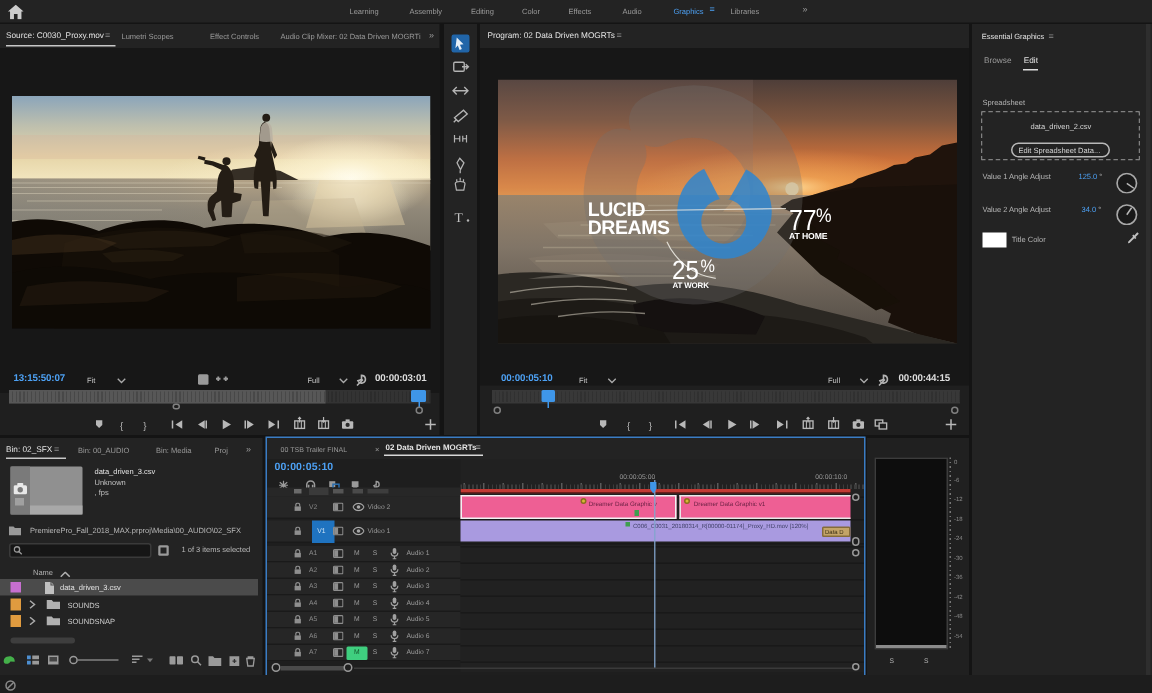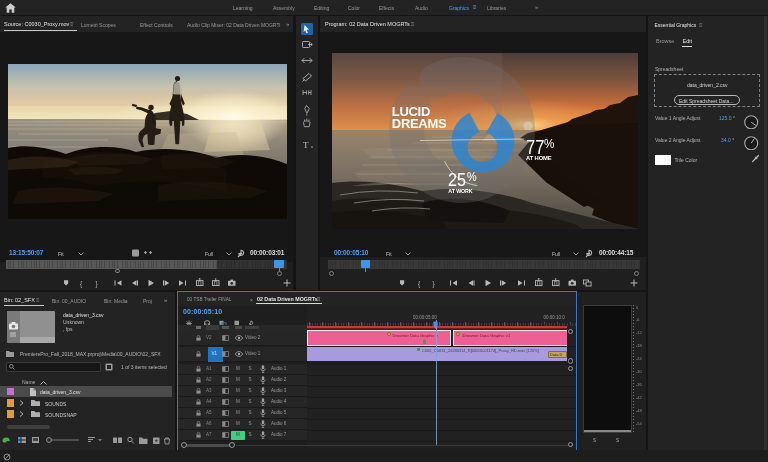--- a/index.html
+++ b/index.html
@@ -237,21 +237,21 @@
 <mask id="bm">
           <rect x="110" y="45" width="82" height="85" fill="black"></rect>
           <circle cx="151" cy="88" r="31.5" fill="white"></circle>
           <circle cx="150.5" cy="94.5" r="15" fill="black"></circle>
           <path d="M132.5 50 L170.5 51 L154 80 L148 80 Z" fill="black"></path>
         </mask>
 <rect x="110" y="45" width="82" height="85" fill="#2e85cf" fill-opacity="0.85" mask="url(#bm)"></rect>
 <path d="M 145.2 132.6 A 42.0 42.0 0 0 1 112.6 108.1" stroke="#f0ede6" stroke-opacity="0.85" stroke-width="0.8" fill="none"></path>
 <line x1="88" y1="87.5" x2="192" y2="86" stroke="#f0ede6" stroke-opacity="0.8" stroke-width="0.8"></line>
 </svg>
-<div class="abs" style="left:71.8px;top:90px;font-size:13px;line-height:11.5px;font-weight:bold;color:#fff;letter-spacing:-0.3px;">LUCID<br>DREAMS</div>
+<div class="abs" style="left:71.8px;top:118px;font-size:13px;line-height:11.5px;font-weight:bold;color:#fff;letter-spacing:-0.3px;">LUCID<br>DREAMS</div>
 <div class="abs" style="left:205.7px;top:122px;color:#fff;font-size:19.5px;line-height:19.5px;transform:scaleX(0.85);transform-origin:left top;">77</div>
 <div class="abs" style="left:223.5px;top:121.2px;color:#fff;font-size:13px;line-height:13px;transform:scaleX(0.9);transform-origin:left top;">%</div>
 <div class="abs" style="left:206px;top:139px;color:#fff;font-size:5.8px;font-weight:bold;letter-spacing:-0.1px;">AT HOME</div>
 <div class="abs" style="left:128.3px;top:156.2px;color:#fff;font-size:17.5px;line-height:17.5px;transform:scaleX(0.92);transform-origin:left top;">25</div>
 <div class="abs" style="left:146.9px;top:154.5px;color:#fff;font-size:12px;line-height:12px;transform:scaleX(0.9);transform-origin:left top;">%</div>
 <div class="abs" style="left:128.3px;top:171.5px;color:#fff;font-size:5.3px;font-weight:bold;letter-spacing:-0.1px;">AT WORK</div>
  <div class="abs tc blue" style="left:14px;top:233px;">00:00:05:10</div>
  <div class="abs t5" style="left:66px;top:234.5px;color:#c4c4c4;">Fit</div>
  <svg class="abs" style="left:85px;top:236px;" width="6" height="4" viewBox="0 0 6 4">
         <path d="M0.5 0.5L3 3L5.5 0.5" stroke="#aaa" stroke-width="0.9" fill="none"></path>

